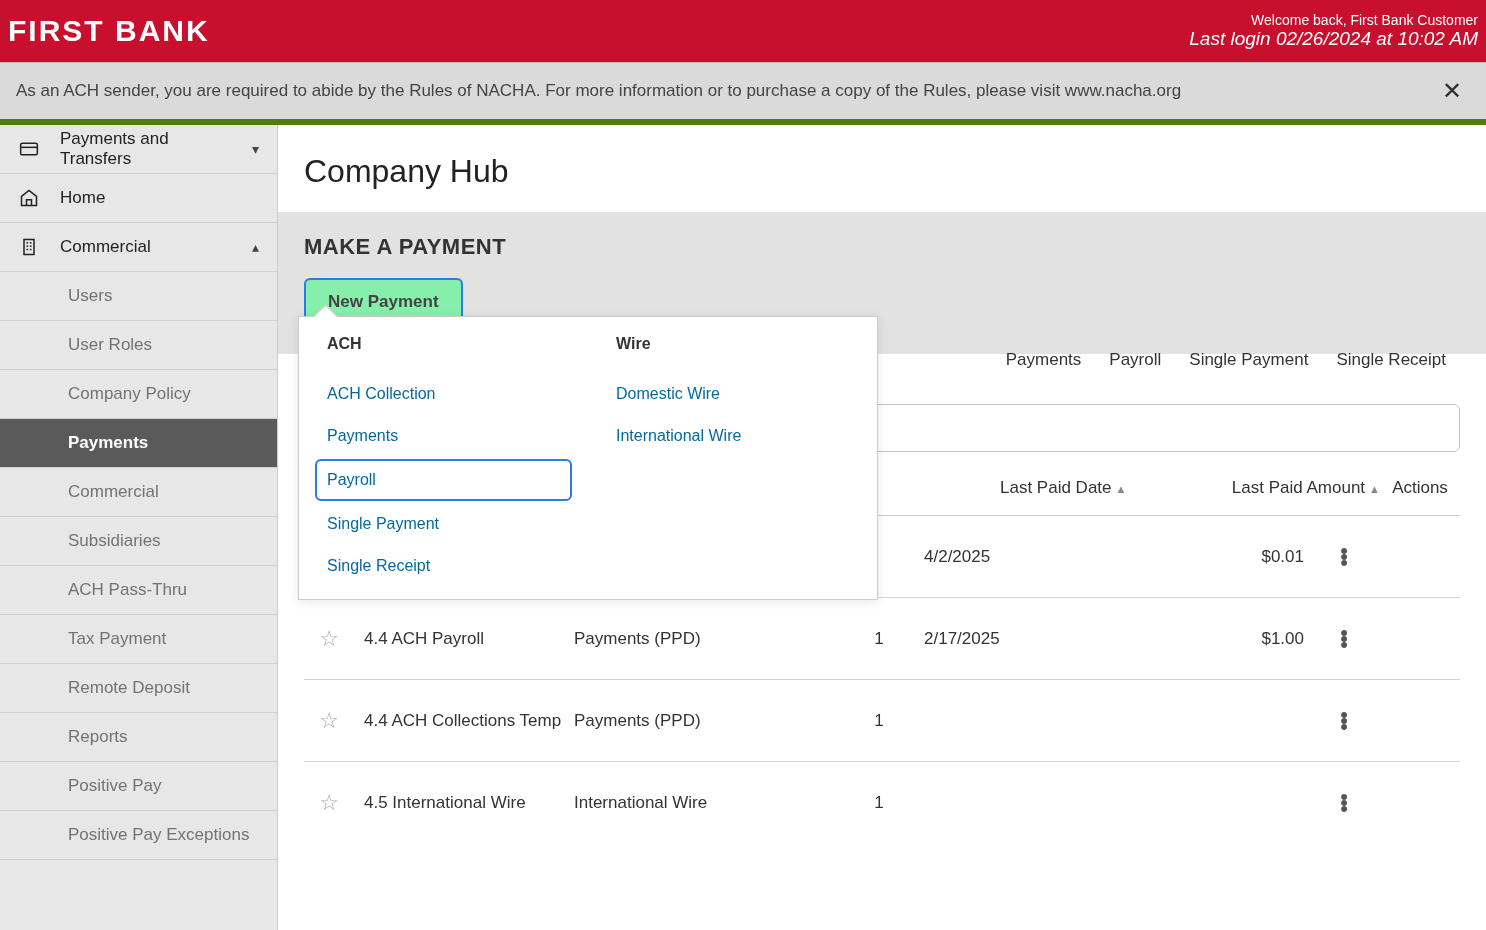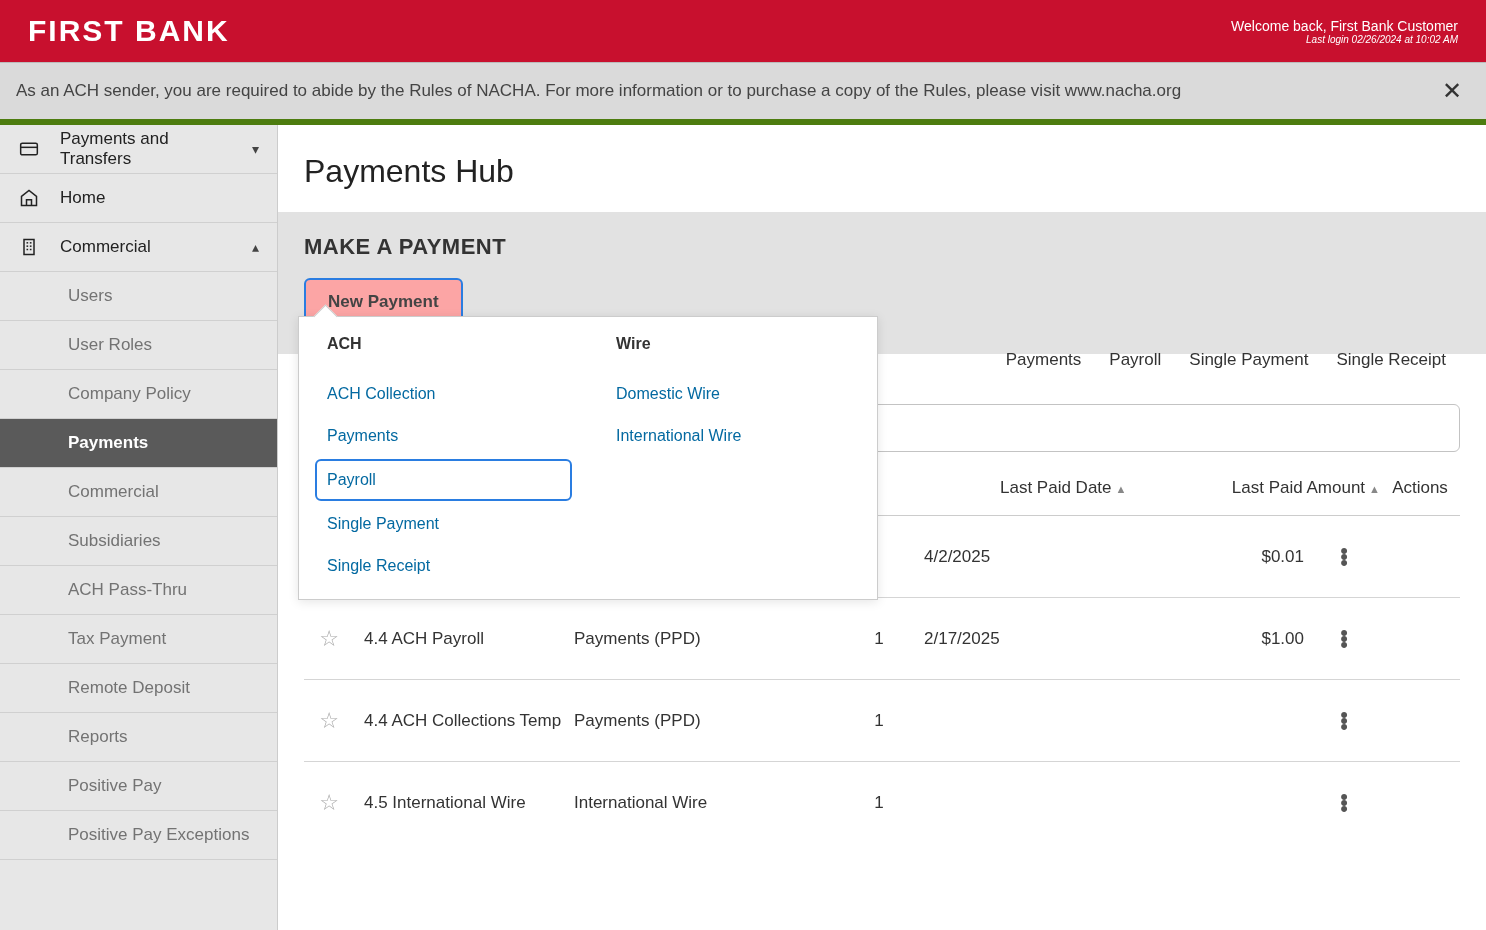--- a/index.html
+++ b/index.html
@@ -1,22 +1,22 @@
 <!DOCTYPE html>
 <html><head>
 <meta charset="utf-8">
 <style>
 * { box-sizing: border-box; margin: 0; padding: 0; }
 body { font-family: "Segoe UI", Arial, sans-serif; background: #fff; color: #333; width: 1486px; }
 
 
-.topbar { background: #c8102e; color: #fff; height: 62px; display: flex; align-items: center; justify-content: space-between; padding: 0 28px; }
+.topbar { background: #c8102e; color: #fff; height: 62px; display: flex; align-items: center; justify-content: space-between; padding: 0 8px; }
 .logo { font-size: 30px; font-weight: 800; letter-spacing: 2px; font-family: Arial, sans-serif; }
 .welcome { text-align: right; font-size: 14px; }
-.welcome .login { font-style: italic; font-size: 10px; }
+.welcome .login { font-style: italic; font-size: 19px; }
 
 
 .notice { background: #dadada; border-top: 1px solid #bbb; border-bottom: 6px solid #4d7c0f; display: flex; justify-content: space-between; align-items: center; padding: 14px 16px; font-size: 17px; color: #444; }
 .notice .close { cursor: pointer; font-size: 24px; color: #333; padding: 0 8px; }
 
 
 .layout { display: flex; }
 .sidebar { width: 278px; background: #e7e7e7; min-height: 900px; border-right: 1px solid #ccc; }
 .main { flex: 1; background: #fff; }
 
@@ -26,21 +26,21 @@
 .nav-item .label { flex: 1; }
 .nav-item .chev { font-size: 14px; color: #444; }
 .sub-item { height: 49px; display: flex; align-items: center; padding-left: 68px; font-size: 17px; color: #737373; border-bottom: 1px solid #d0d0d0; cursor: pointer; }
 .sub-item.active { background: #5a5a5a; color: #fff; font-weight: 600; }
 
 
 .page-title { font-size: 32px; font-weight: 500; padding: 28px 26px 22px; color: #222; }
 
 .make-payment { background: #e2e2e2; padding: 22px 26px 28px; position: relative; }
 .make-payment h2 { font-size: 22px; font-weight: 700; letter-spacing: 0.5px; margin-bottom: 18px; }
-.new-payment-btn { background: #fca5a5; border: 2px solid #2a7de1; border-radius: 6px; padding: 12px 22px; font-size: 17px; font-weight: 600; color: #444; cursor: pointer; }
+.new-payment-btn { background: #86efac; border: 2px solid #2a7de1; border-radius: 6px; padding: 12px 22px; font-size: 17px; font-weight: 600; color: #444; cursor: pointer; }
 
 
 .flyout { position: absolute; top: 104px; left: 20px; width: 580px; background: #fff; border: 1px solid #ccc; box-shadow: 0 2px 10px rgba(0,0,0,.1); padding: 18px 0 12px; display: flex; z-index: 10; }
 .flyout::before { content: ""; position: absolute; top: -9px; left: 18px; width: 16px; height: 16px; background: #fff; border-left: 1px solid #ccc; border-top: 1px solid #ccc; transform: rotate(45deg); }
 .fly-col { flex: 1; padding: 0 28px; }
 .fly-head { font-weight: 700; font-size: 16px; margin-bottom: 20px; }
 .fly-item { font-size: 16px; padding: 12px 0; cursor: pointer; color: #0369a1; }
 .fly-item.highlighted { border: 2px solid #2a7de1; border-radius: 6px; padding: 10px 10px; margin: 2px -12px; }
 
 
@@ -133,21 +133,21 @@
     <div class="sub-item">Subsidiaries</div>
     <div class="sub-item">ACH Pass-Thru</div>
     <div class="sub-item">Tax Payment</div>
     <div class="sub-item">Remote Deposit</div>
     <div class="sub-item">Reports</div>
     <div class="sub-item">Positive Pay</div>
     <div class="sub-item">Positive Pay Exceptions</div>
   </div>
 
   <div class="main">
-    <div class="page-title">Payments Hub</div>
+    <div class="page-title">Company Hub</div>
 
     <div class="make-payment">
       <h2>MAKE A PAYMENT</h2>
       <button class="new-payment-btn">New Payment</button>
 
       
       <div class="flyout">
         <div class="fly-col">
           <div class="fly-head">ACH</div>
           <div class="fly-item">ACH Collection</div>

